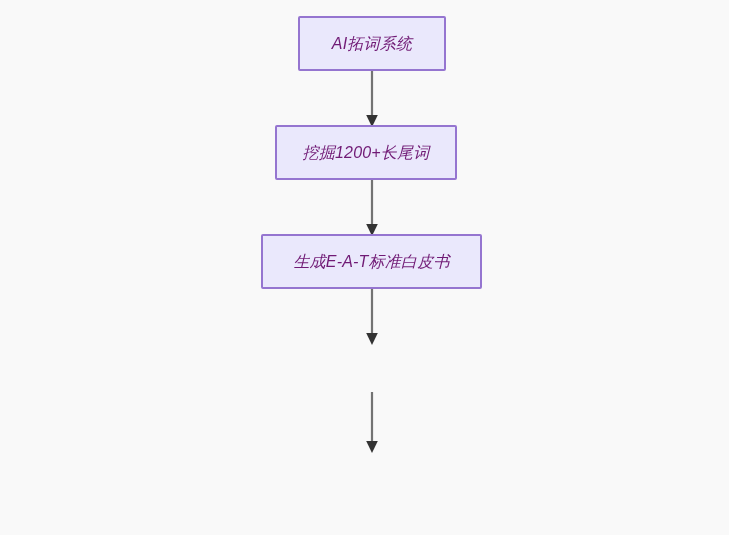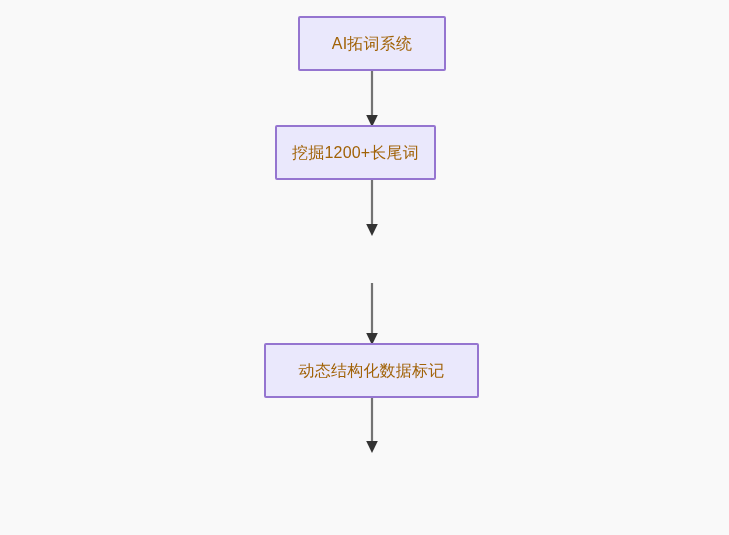--- a/index.html
+++ b/index.html
@@ -20,25 +20,26 @@
   }
   .node {
     position: absolute;
     box-sizing: border-box;
     background: #eae8fc;
     border: 2px solid #9575d0;
     border-radius: 2px;
     display: flex;
     align-items: center;
     justify-content: center;
-    color: #a16207;
+    color: #701a75;
     font-size: 16px;
     line-height: 1.2;
     letter-spacing: 0.2px;
     white-space: nowrap;
+    font-style: italic;
   }
   .node-label {
     display: block;
   }
   .edge {
     position: absolute;
   }
   .edge svg {
     display: block;
     overflow: visible;
@@ -74,23 +75,23 @@
     <svg width="40" height="65" viewBox="0 0 40 65">
       <line x1="20" y1="0" x2="20" y2="52" stroke="#737373" stroke-width="2.2"></line>
       <polygon points="20,61 14.2,49 25.8,49" fill="#333333"></polygon>
     </svg>
   </div>
 
   <div class="node" style="left:298px; top:16px; width:148px; height:55px;">
     <span class="node-label">AI拓词系统</span>
   </div>
 
-  <div class="node" style="left:275px; top:125px; width:161px; height:55px;">
+  <div class="node" style="left:275px; top:125px; width:182px; height:55px;">
     <span class="node-label">挖掘1200+长尾词</span>
   </div>
 
+  <div class="node" style="left:261px; top:234px; width:221px; height:55px;">
+    <span class="node-label">生成E-A-T标准白皮书</span>
+  </div>
 
-  <div class="node" style="left:264px; top:343px; width:215px; height:55px;">
-    <span class="node-label">动态结构化数据标记</span>
-  </div>
 
 
 </div>
 
 </body></html>

